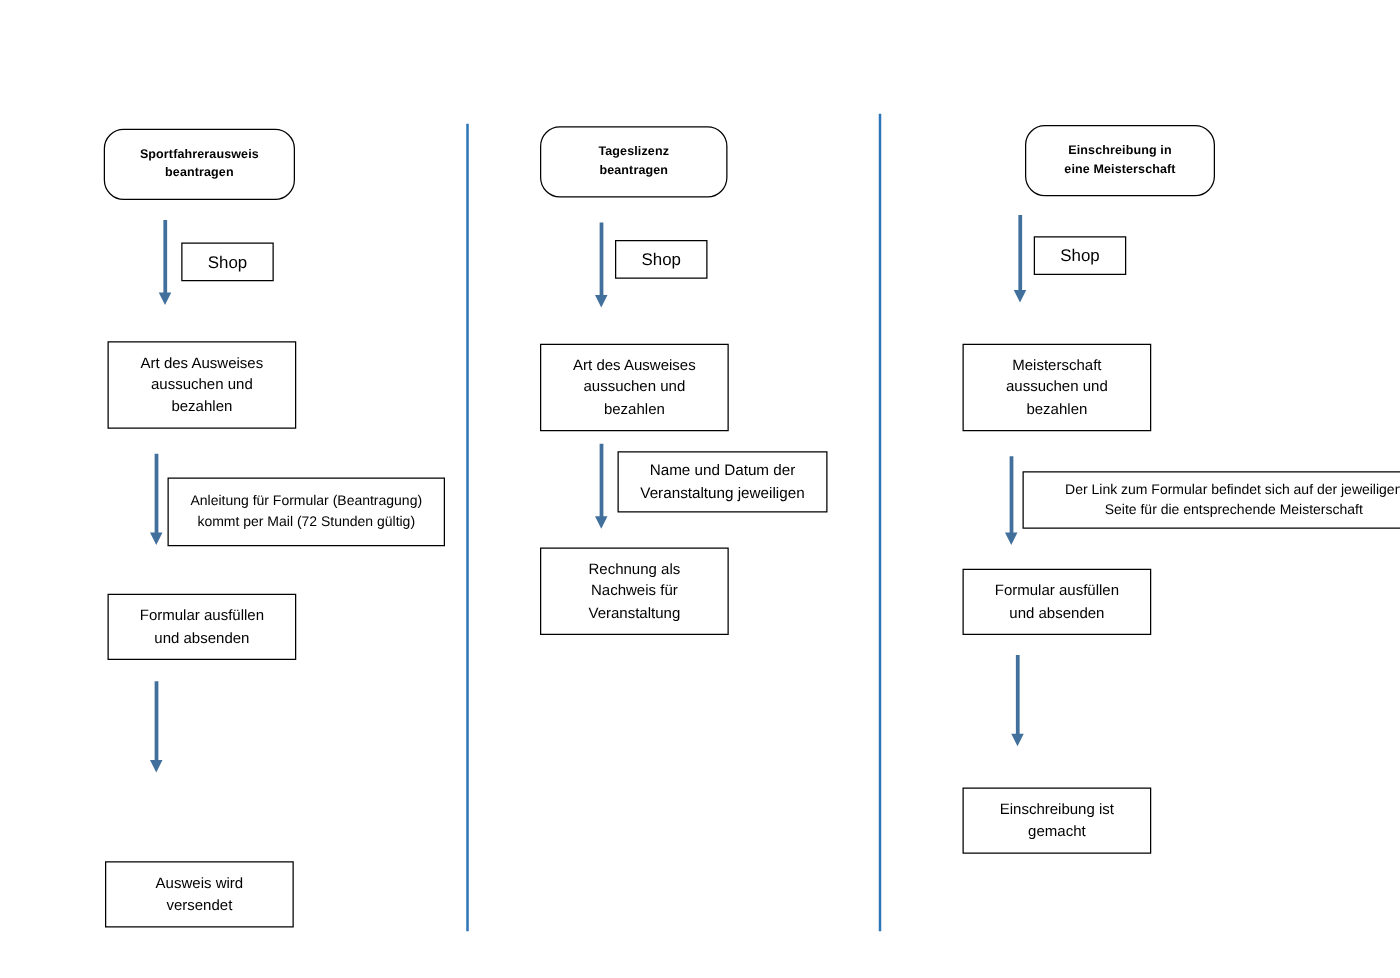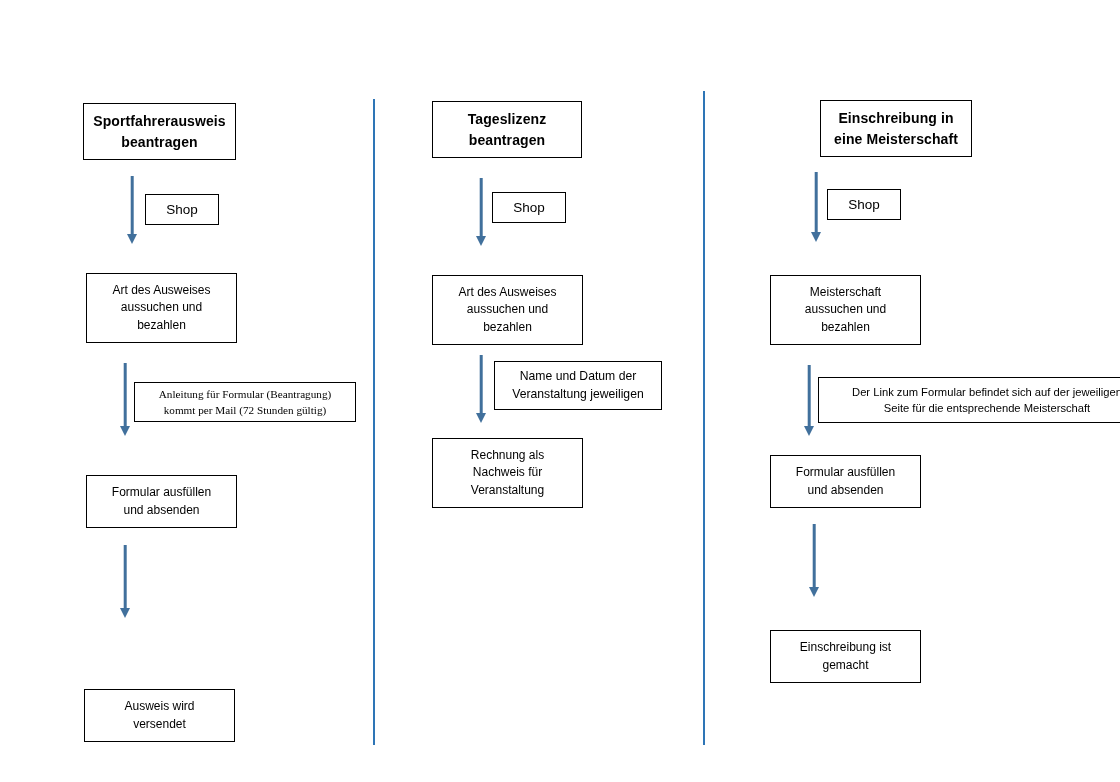--- a/index.html
+++ b/index.html
@@ -23,21 +23,21 @@
     display: flex;
     flex-direction: column;
     align-items: center;
     justify-content: center;
     text-align: center;
     color: #000000;
     line-height: 1.45;
     padding: 2px 4px;
   }
   .node .ln { display: block; width: 100%; }
-  .header-node { font-weight: bold; font-size: 14px; letter-spacing: .1px; }
+  .header-node { font-weight: bold; font-size: 10px; letter-spacing: .1px; border-radius: 16px; }
   .step-node   { font-weight: normal; font-size: 12px; }
   .small-node  { font-weight: normal; font-size: 12.2px; }
   .tiny-node   { font-weight: normal; font-size: 11.2px; }
   .shop-node   { font-weight: normal; font-size: 13.5px; }
 
   .arrow { position: absolute; }
   .arrow .shaft {
     position: absolute;
     left: 50%;
     top: 0;
@@ -85,21 +85,21 @@
     <span class="ln">Art des Ausweises</span>
     <span class="ln">aussuchen und</span>
     <span class="ln">bezahlen</span>
   </div>
 
   <div class="arrow" style="left:117px; top:363px; width:16px; height:73px;">
     <div class="shaft"></div>
     <div class="head"></div>
   </div>
 
-  <div class="node tiny-node" style="left:134px; top:382px; width:222px; height:40px;font-family:Liberation Serif, serif;">
+  <div class="node tiny-node" style="left:134px; top:382px; width:222px; height:55px;">
     <span class="ln">Anleitung für Formular (Beantragung)</span>
     <span class="ln">kommt per Mail (72 Stunden gültig)</span>
   </div>
 
   <div class="node step-node" style="left:86px; top:475px; width:151px; height:53px;">
     <span class="ln">Formular ausfüllen</span>
     <span class="ln">und absenden</span>
   </div>
 
   <div class="arrow" style="left:117px; top:545px; width:16px; height:73px;">

